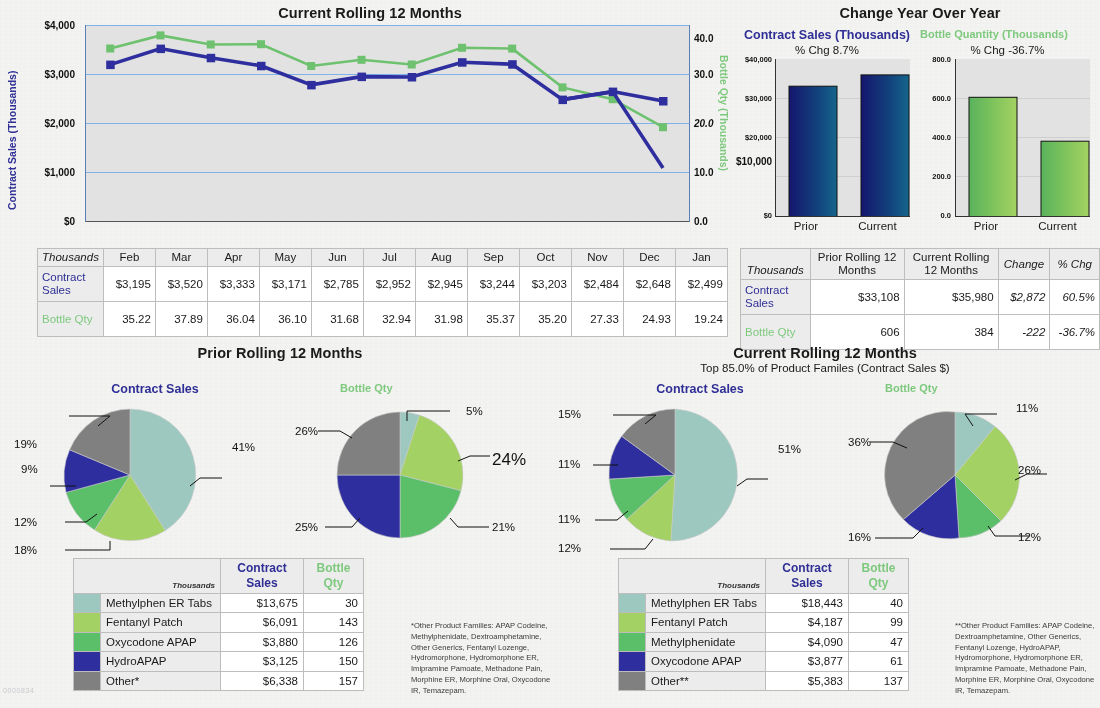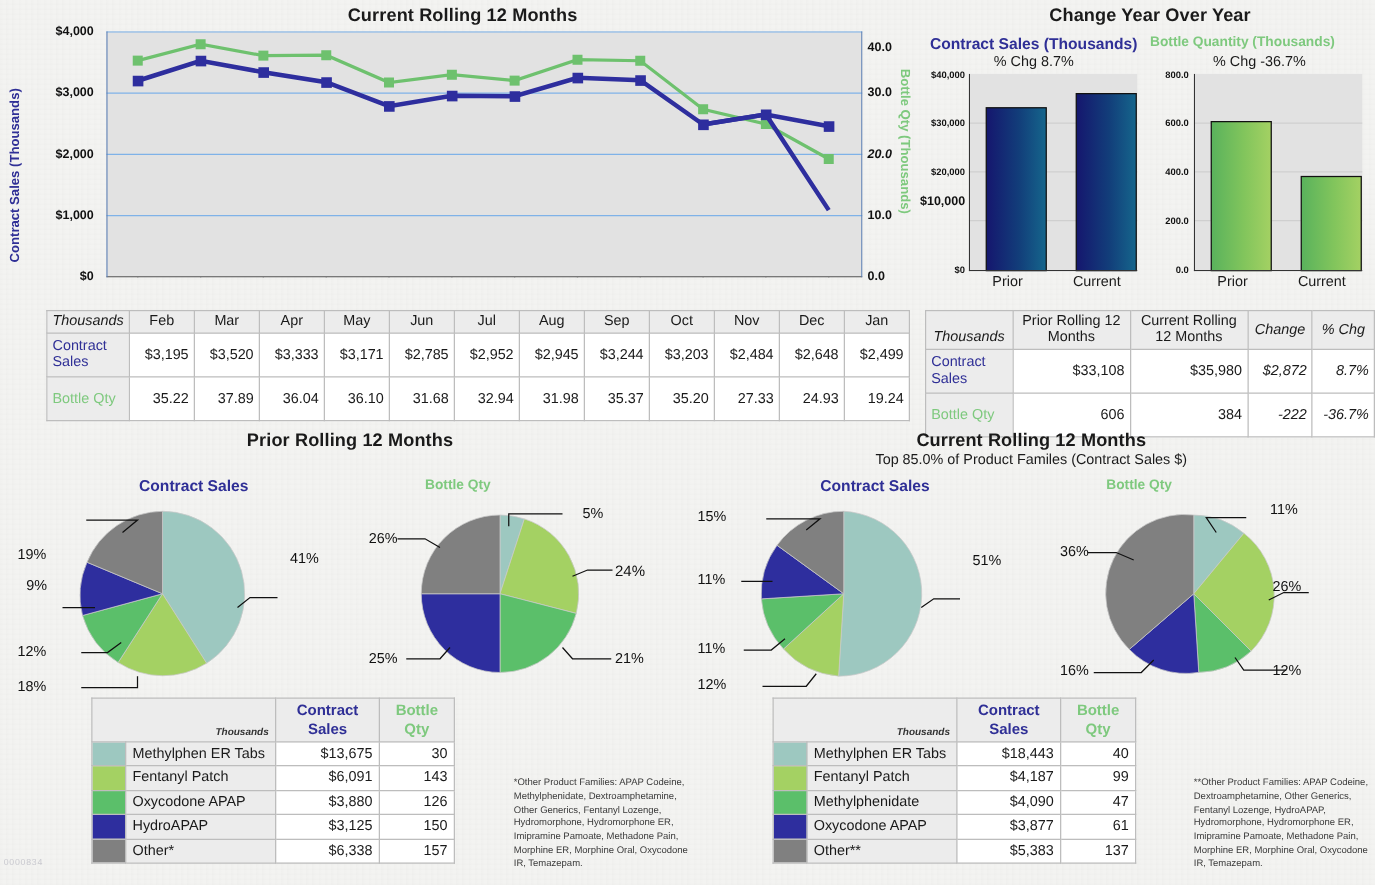--- a/index.html
+++ b/index.html
@@ -352,21 +352,21 @@
           <th class="ital">Change</th>
           <th class="ital">% Chg</th>
         </tr>
       </thead>
       <tbody>
         <tr>
           <td class="rowhead blue" style="height:30px;">Contract Sales</td>
           <td class="num">$33,108</td>
           <td class="num">$35,980</td>
           <td class="num ital">$2,872</td>
-          <td class="num ital">8.7%</td>
+          <td class="num ital">60.5%</td>
         </tr>
         <tr>
           <td class="rowhead green" style="height:30px;">Bottle Qty</td>
           <td class="num">606</td>
           <td class="num">384</td>
           <td class="num ital neg">-222</td>
           <td class="num ital neg">-36.7%</td>
         </tr>
       </tbody>
     </table>
@@ -419,21 +419,21 @@
       <g stroke="#111" stroke-width="1" fill="none">
         <path d="M117 23 L117 13 L160 13"></path>
         <path d="M168 63 L180 58 L200 58"></path>
         <path d="M160 120 L168 129 L199 129"></path>
         <path d="M70 120 L62 129 L35 129"></path>
         <path d="M62 40 L50 33 L28 33"></path>
       </g>
     </svg>
   </div>
   <div class="abs axis-tick" style="left:466px; top:405px; font-size:11.5px; font-weight:normal;">5%</div>
-  <div class="abs axis-tick" style="left:492px; top:450px; font-size:12px; font-weight:normal;">24%</div>
+  <div class="abs axis-tick" style="left:492px; top:450px; font-size:17px; font-weight:normal;">24%</div>
   <div class="abs axis-tick" style="left:492px; top:521px; font-size:11.5px; font-weight:normal;">21%</div>
   <div class="abs axis-tick" style="left:295px; top:521px; font-size:11.5px; font-weight:normal;">25%</div>
   <div class="abs axis-tick" style="left:295px; top:425px; font-size:11.5px; font-weight:normal;">26%</div>
 
   <div class="abs" style="left:73px; top:558px;">
     <table class="prod">
       <colgroup>
           <col style="width:16px">
           <col style="width:120px">
           <col style="width:83px">

